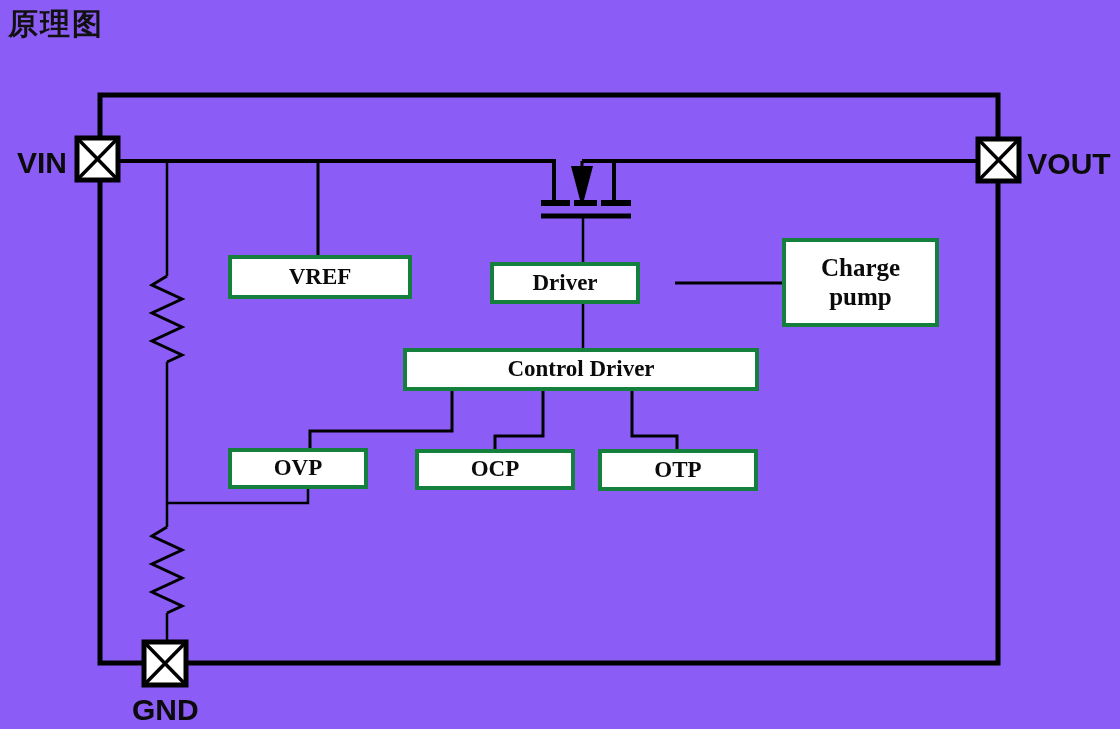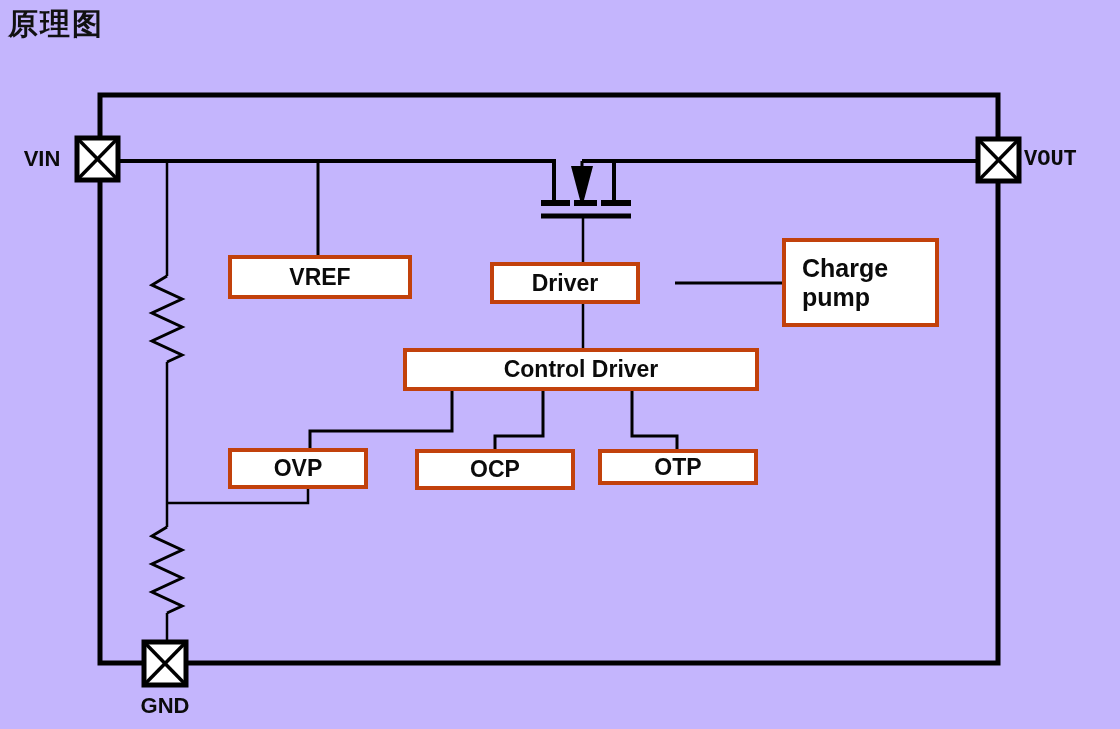--- a/index.html
+++ b/index.html
@@ -1,42 +1,43 @@
 <!DOCTYPE html>
 <html><head>
 <meta charset="utf-8">
 <style>
   html,body{margin:0;padding:0;background:#ffffff;}
   .canvas{
     position:relative;
     width:1120px;height:729px;
-    background:#c4b5fd;
+    background:#8b5cf6;
     font-family:"Liberation Sans","DejaVu Sans",sans-serif;
     overflow:hidden;
   }
   .page-title{
     position:absolute;left:8px;top:4px;
     font-family:"DejaVu Serif","Liberation Serif",serif;
     font-weight:bold;font-size:30px;color:#111;
     letter-spacing:2px;
   }
   svg.wires{position:absolute;left:0;top:0;}
   .block{
     position:absolute;
     box-sizing:border-box;
-    border:4px solid #c2410c;
+    border:4px solid #15803d;
     background:#ffffff;
     display:flex;align-items:center;justify-content:center;
-    text-align:left;
+    text-align:center;
     font-weight:bold;font-size:23px;color:#0b0b0b;
     line-height:1.15;
+    font-family:Liberation Serif, serif;
   }
   .pin-label{
     position:absolute;
-    font-weight:bold;font-size:22px;color:#0b0b0b;
+    font-weight:bold;font-size:30px;color:#0b0b0b;
     text-align:center;
   }
 </style>
 </head>
 <body>
 
 <div class="canvas">
 
   <div class="page-title">原理图</div>
 
@@ -113,21 +114,21 @@
   </div>
 
   <div class="block" style="left:228px;top:448px;width:140px;height:41px;">
     <span>OVP</span>
   </div>
 
   <div class="block" style="left:415px;top:449px;width:160px;height:41px;">
     <span>OCP</span>
   </div>
 
-  <div class="block" style="left:598px;top:449px;width:160px;height:36px;">
+  <div class="block" style="left:598px;top:449px;width:160px;height:42px;">
     <span>OTP</span>
   </div>
 
   <div class="pin-label" style="left:14px;top:146px;width:56px;">VIN</div>
-  <div class="pin-label" style="left:1024px;top:147px;width:90px;text-align:left;font-family:Liberation Mono, monospace;">VOUT</div>
+  <div class="pin-label" style="left:1024px;top:147px;width:90px;text-align:center;">VOUT</div>
   <div class="pin-label" style="left:132px;top:693px;width:66px;">GND</div>
 
 </div>
 
 </body></html>

